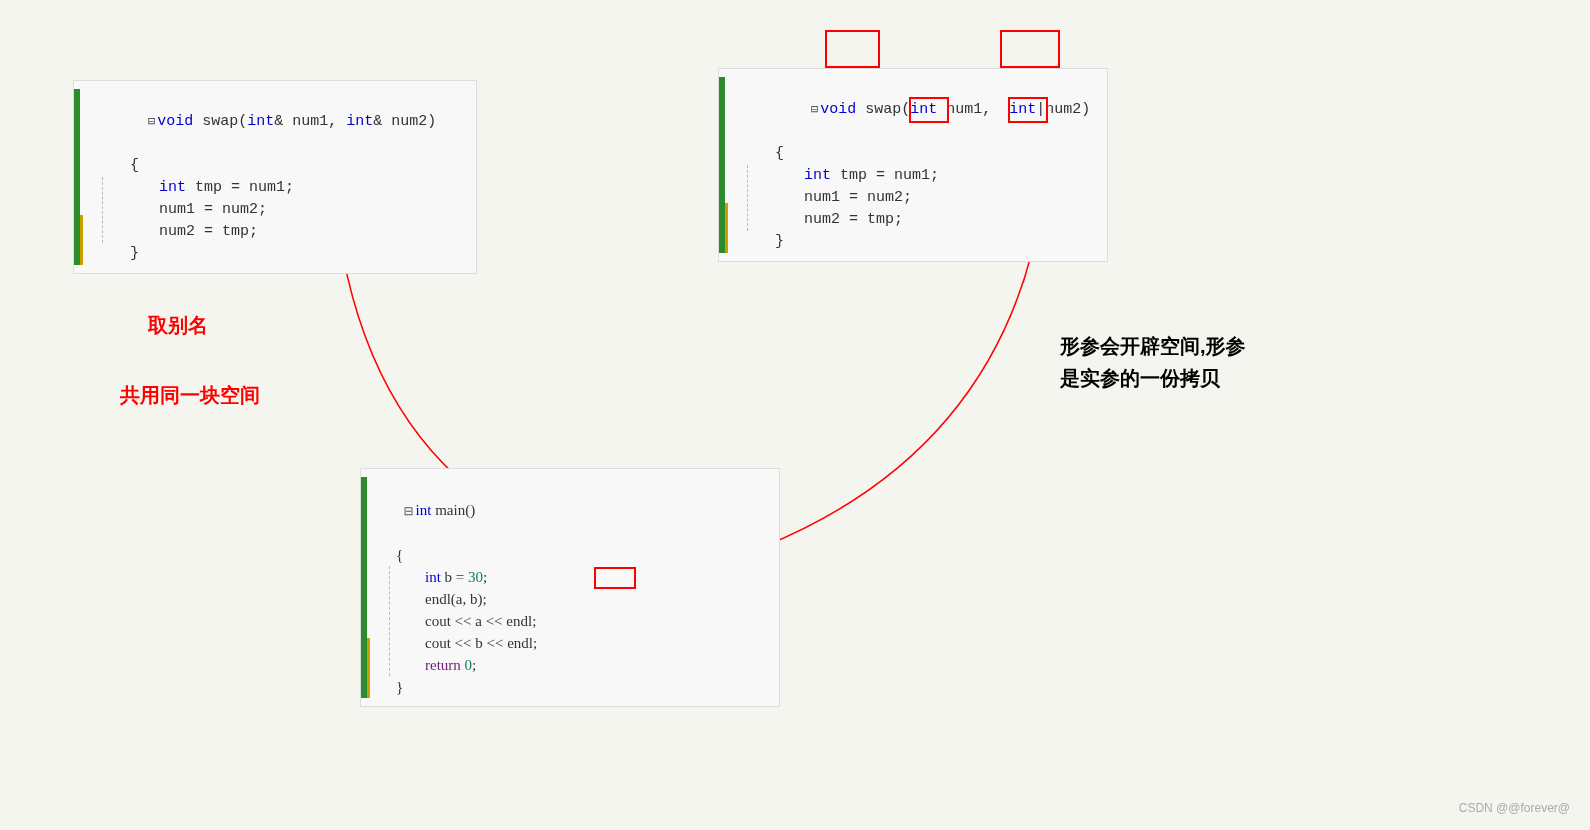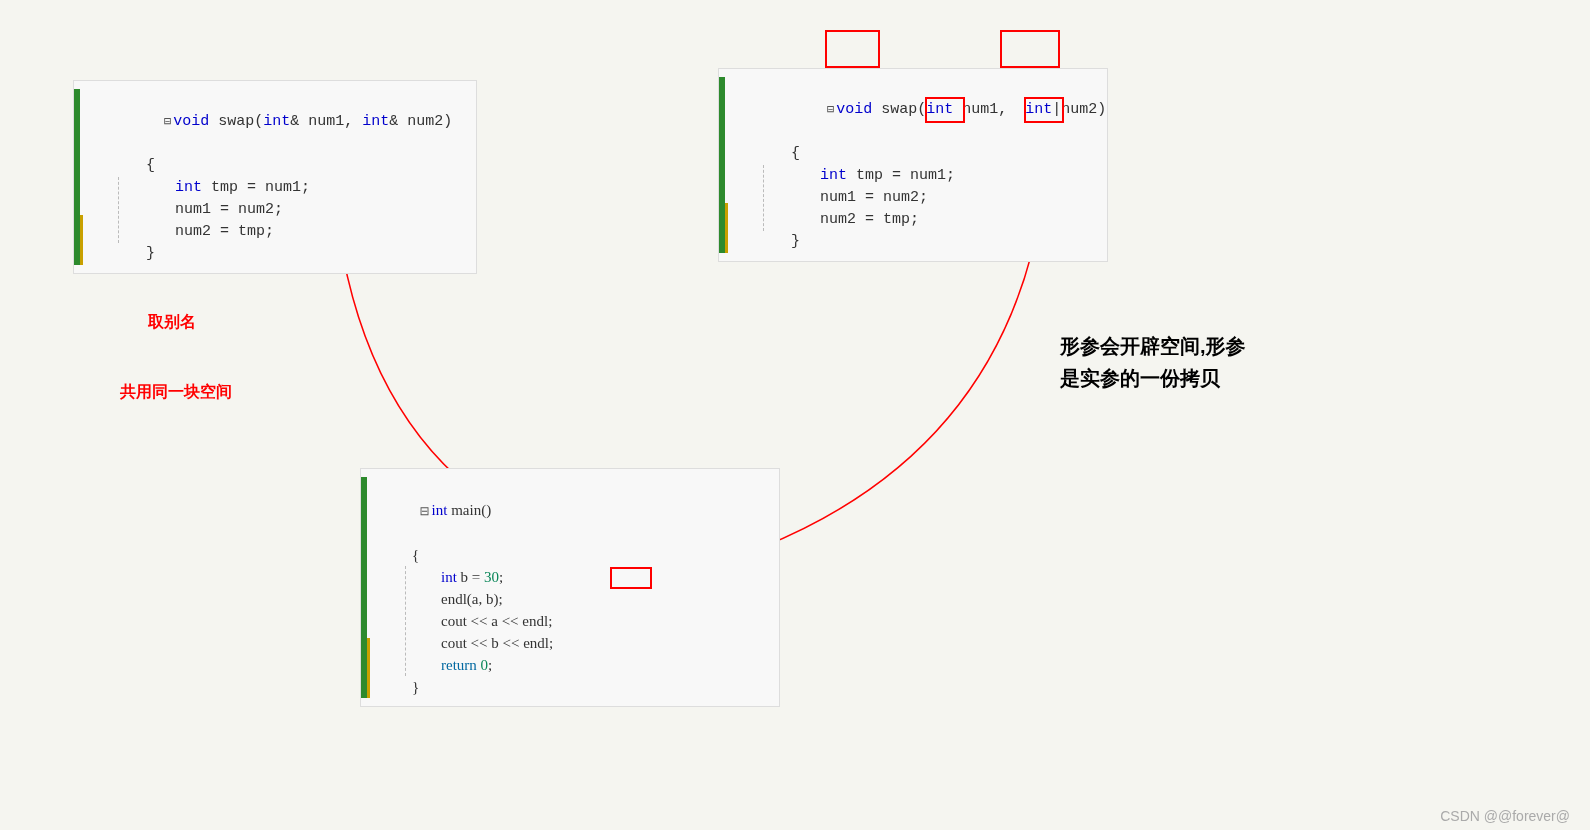--- a/index.html
+++ b/index.html
@@ -16,21 +16,21 @@
     .code-block {
       position: absolute;
       background: #f8f8f8;
       border: 1px solid #ddd;
       padding: 8px 0;
       min-width: 320px;
     }
 
     .code-block-inner {
       position: relative;
-      padding-left: 28px;
+      padding-left: 12px;
     }
 
     .green-bar {
       position: absolute;
       left: 0;
       top: 0;
       width: 6px;
       background: #2d8a2d;
       height: 100%;
     }
@@ -46,21 +46,21 @@
 
     .code-line {
       font-size: 15px;
       line-height: 22px;
       white-space: pre;
       padding-left: 8px;
       color: #333;
     }
     .kw-void { color: #0000cc; }
     .kw-int { color: #0000cc; }
-    .kw-return { color: #0369a1; }
+    .kw-return { color: #701a75; }
     .num { color: #098658; }
 
     
     .fold-icon {
       color: #555;
       font-size: 12px;
       margin-right: 2px;
     }
 
     
@@ -68,21 +68,21 @@
       position: absolute;
       border: 2px solid red;
       background: transparent;
       pointer-events: none;
     }
 
     
     .annotation {
       position: absolute;
       color: red;
-      font-size: 16px;
+      font-size: 20px;
       font-weight: bold;
       font-family: 'SimHei', 'Microsoft YaHei', sans-serif;
       line-height: 1.5;
     }
 
     .annotation-right {
       position: absolute;
       color: #000000;
       font-size: 20px;
       font-weight: bold;
@@ -95,24 +95,24 @@
       position: absolute;
       top: 0;
       left: 0;
       width: 1590px;
       height: 830px;
       pointer-events: none;
     }
 
     .watermark {
       position: absolute;
-      bottom: 6px;
+      bottom: 15px;
       right: 20px;
       color: #aaa;
-      font-size: 14px;
+      font-size: 12px;
       font-family: Arial, sans-serif;
     }
 
     
     .dashed-indent {
       border-left: 1px dashed #bbb;
       margin-left: 16px;
       padding-left: 12px;
     }
   </style>

